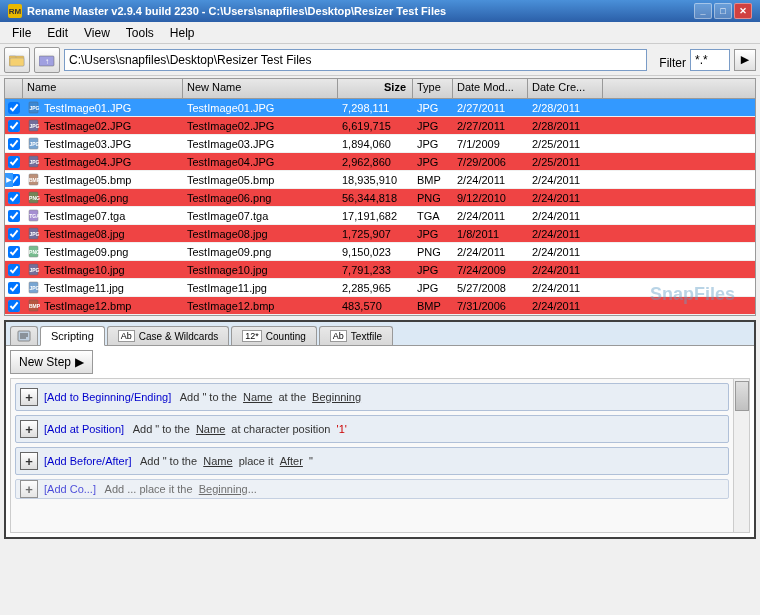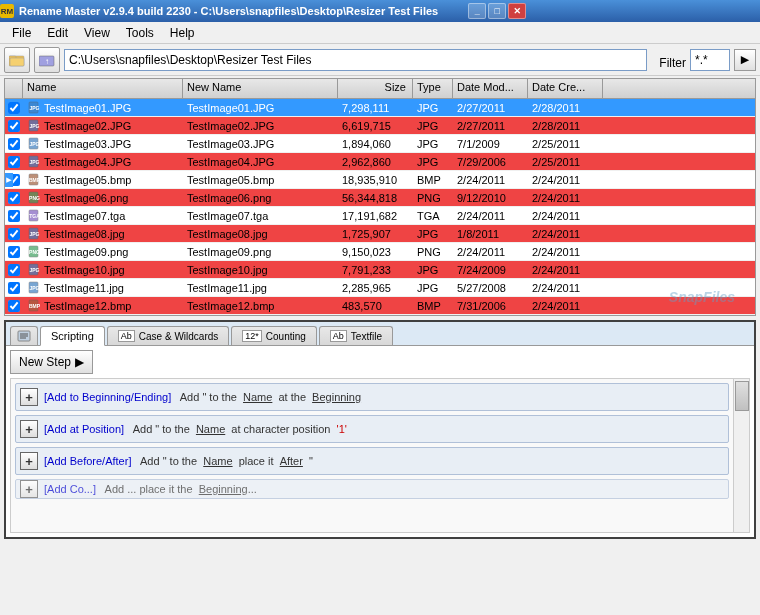--- a/index.html
+++ b/index.html
@@ -11,25 +11,24 @@
       height: 615px;
       overflow: hidden;
     }
     
     .title-bar {
       background: linear-gradient(to bottom, #4a90d9, #2b5fa8);
       color: white;
       height: 22px;
       display: flex;
       align-items: center;
-      padding: 0 0;
+      padding: 0 8px;
       font-size: 11px;
       font-weight: bold;
-      justify-content: flex-start;
-      gap: 30px;
+      justify-content: space-between;
     }
     .title-bar-left {
       display: flex;
       align-items: center;
       gap: 5px;
     }
     .title-icon {
       width: 14px;
       height: 14px;
       background: #e8b800;
@@ -143,21 +142,21 @@
     .col-header {
       border-right: 1px solid #999;
       padding: 2px 4px;
       font-size: 11px;
       font-weight: normal;
       white-space: nowrap;
       overflow: hidden;
     }
     .col-name { width: 160px; }
     .col-newname { width: 155px; }
-    .col-size { width: 75px; text-align: right; padding-right: 6px; }
+    .col-size { width: 75px; text-align: right; padding-right: 6px; font-weight: bold; }
     .col-type { width: 40px; }
     .col-datemod { width: 75px; }
     .col-datecre { width: 75px; }
     .file-list-body {
       overflow-y: auto;
       max-height: 220px;
     }
     .file-row {
       display: flex;
       align-items: center;
@@ -607,21 +606,21 @@
         <span>TestImage12.bmp</span>
       </div>
       <div class="file-cell cell-newname">TestImage12.bmp</div>
       <div class="file-cell cell-size">483,570</div>
       <div class="file-cell cell-type">BMP</div>
       <div class="file-cell cell-datemod">7/31/2006</div>
       <div class="file-cell cell-datecre">2/24/2011</div>
     </div>
           </div>
       </div>
-    <div style="position: absolute; right: 20px; bottom: 10px; color: rgba(100, 160, 200, 0.45); font-size: 14px; font-style: italic; font-weight: bold; pointer-events: none; z-index: 5;">SnapFiles</div>
+    <div style="position: absolute; right: 20px; bottom: 10px; color: rgba(100, 160, 200, 0.45); font-size: 18px; font-weight: bold; pointer-events: none; z-index: 5;">SnapFiles</div>
       </div>
   </div>
 
   <div class="bottom-section">
     <div class="tabs-container">
       <div class="tabs-bar">
 
         <div class="tab" style="padding: 3px 6px;">
           <svg width="14" height="12" viewBox="0 0 14 12">
               <rect x="1" y="1" width="12" height="10" rx="1" fill="#c0d0e0" stroke="#888" stroke-width="1"></rect>

